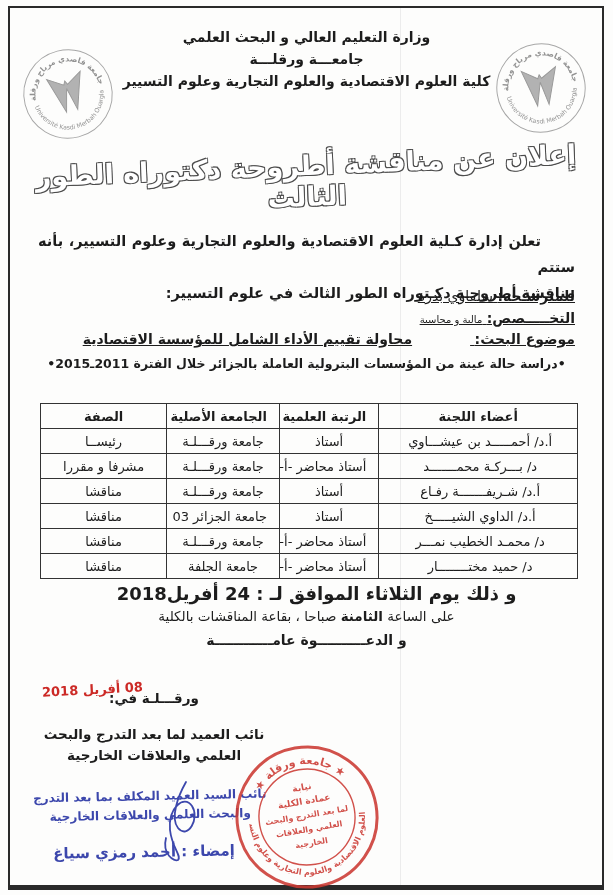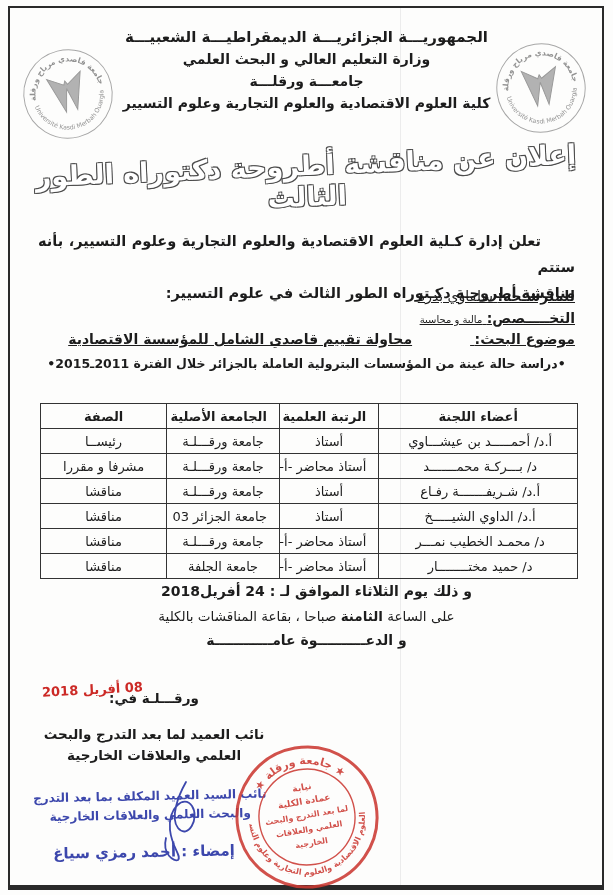--- a/index.html
+++ b/index.html
@@ -60,21 +60,21 @@
   .committee-table th, .committee-table td {
     border:1.4px solid #333; font-size:13px; height:22px;
     text-align:center; padding:1px 12px; overflow:hidden; white-space:nowrap;
   }
   .committee-table th { font-weight:bold; }
   .committee-table td.member-cell { padding-right:8px; }
   .col-member { width:37%; } .col-rank { width:18.5%; }
   .col-univ { width:21%; } .col-role { width:23.5%; }
   
   .center-line { position:absolute; left:0; right:0; text-align:center; direction:rtl; }
-  .date-line { top:583px; font-size:14px; font-weight:bold;margin-left:20px; }
+  .date-line { top:583px; font-size:18px; font-weight:bold;margin-left:20px; }
   .time-line { top:608px; font-size:13.5px; }
   .time-line .bold { font-weight:bold; }
   .invite-line { top:632px; font-size:14px; font-weight:bold; letter-spacing:.5px; }
   
   .sign-block {
     position:absolute; top:690px; left:34px; width:240px;
     direction:rtl; text-align:center; font-size:13.5px; font-weight:bold;
   }
   .place-line { position:relative; text-align:center; margin-bottom:18px; }
   .date-stamp {
@@ -130,21 +130,20 @@
     <path d="M32,30 L44,68 L50,44 L56,68 L68,30 L52,40 L50,36 L48,40 Z" fill="#9a9a9a" stroke="#777" stroke-width="1"></path>
     <text font-size="8" fill="#6f6f6f" font-weight="bold">
       <textPath href="#arcTopR" startOffset="50%" text-anchor="middle">جامعة قاصدي مرباح ورقلة</textPath>
     </text>
     <text font-size="6.5" fill="#6f6f6f">
       <textPath href="#arcBotR" startOffset="50%" text-anchor="middle">Université Kasdi Merbah Ouargla</textPath>
     </text>
   </svg>
 
   <div class="header-block">
-    <div class="header-line h1">الجمهوريـــة الجزائريـــة الديمقراطيـــة الشعبيـــة</div>
     <div class="header-line h2">وزارة التعليم العالي و البحث العلمي</div>
     <div class="header-line h3">جامعـــة ورقلـــة</div>
     <div class="header-line h4">كلية العلوم الاقتصادية والعلوم التجارية وعلوم التسيير</div>
   </div>
 
   <div class="callig-title">إعلان عن مناقشة أطروحة دكتوراه الطور الثالث</div>
 
   <div class="intro">
     <span class="line1">تعلن إدارة كـلية العلوم الاقتصادية والعلوم التجارية وعلوم التسيير، بأنه ستتم</span>
     <span class="line2">مناقشة أطروحـة دكـتوراه الطور الثالث في علوم التسيير:</span>
@@ -153,21 +152,21 @@
   <div class="detail-line candidate">
     <span class="detail-label">للمترشـحة:</span>
     <span class="detail-value">سلفاوي بدرة</span>
   </div>
   <div class="detail-line specialty">
     <span class="detail-label">التخـــــصص:</span>
     <span class="detail-value">مالية و محاسبة</span>
   </div>
   <div class="detail-line topic">
     <span class="detail-label">موضوع البحث:</span>
-    <span class="topic-title">محاولة تقييم قاصدي الشامل للمؤسسة الاقتصادية</span>
+    <span class="topic-title">محاولة تقييم الأداء الشامل للمؤسسة الاقتصادية</span>
   </div>
   <div class="topic-subtitle">•دراسة حالة عينة من المؤسسات البترولية العاملة بالجزائر خلال الفترة 2011ـ2015•</div>
 
   <table class="committee-table">
     <colgroup>
       <col class="col-member">
         <col class="col-rank">
         <col class="col-univ">
         <col class="col-role">
     </colgroup>

